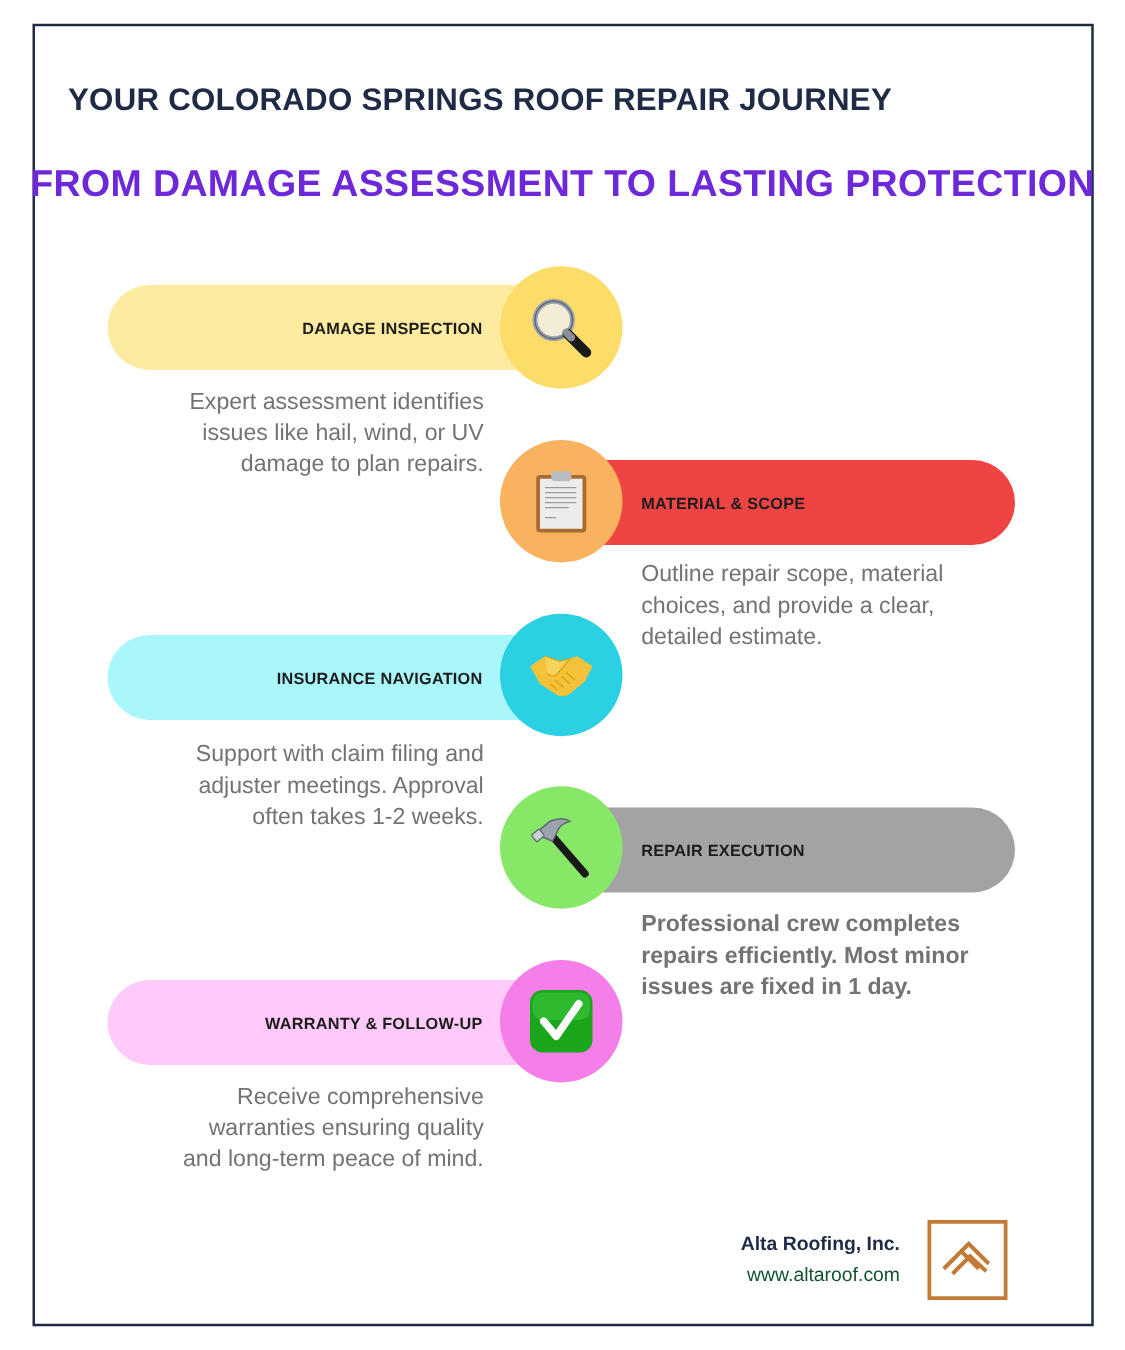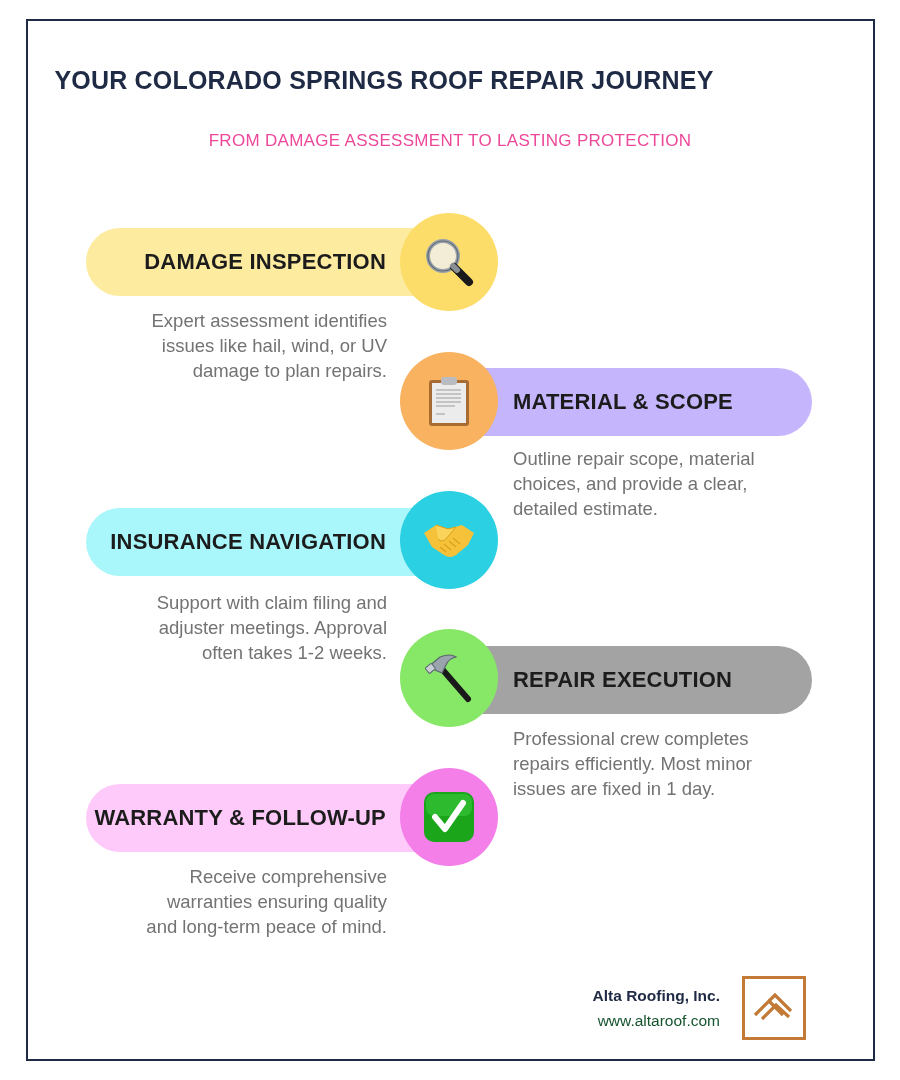--- a/index.html
+++ b/index.html
@@ -9,27 +9,27 @@
     .frame {
       position: absolute; left: 26px; top: 19px; width: 849px; height: 1042px;
       border: 2px solid #1f2a44;
     }
     .title {
       position: absolute; left: 0; width: 768px; top: 66px; text-align: center;
       font-size: 25px; font-weight: 700; color: #1f2a44; letter-spacing: 0.2px;
     }
     .subtitle {
       position: absolute; left: 0; width: 900px; top: 131px; text-align: center;
-      font-size: 17px; font-weight: 400; color: #ec4899; letter-spacing: 0.3px;
+      font-size: 30px; font-weight: 700; color: #6d28d9; letter-spacing: 0.3px;
     }
 
     .pill {
       position: absolute; height: 68px; border-radius: 34px;
       display: flex; align-items: center;
-      font-size: 22px; font-weight: 700; color: #1c1c1c; letter-spacing: 0.2px;
+      font-size: 13px; font-weight: 700; color: #1c1c1c; letter-spacing: 0.2px;
     }
     .pill.left { left: 86px; width: 360px; justify-content: flex-end; padding-right: 60px; border-radius: 34px 0 0 34px; }
     .pill.right { left: 450px; width: 362px; justify-content: flex-start; padding-left: 63px; border-radius: 0 34px 34px 0; }
 
     .circle {
       position: absolute; left: 400px; width: 98px; height: 98px; border-radius: 50%;
       display: flex; align-items: center; justify-content: center;
       font-size: 46px; line-height: 1;
     }
     .desc {
@@ -74,21 +74,21 @@
       <line x1="31" y1="31" x2="35" y2="35" stroke="#8a8f94" stroke-width="6" stroke-linecap="round"></line>
     </svg>
   </span>
 </div>
 <div class="desc left" style="top:308px;">
   <div>Expert assessment identifies</div>
   <div>issues like hail, wind, or UV</div>
   <div>damage to plan repairs.</div>
 </div>
 
-<div class="pill right" style="top:368px; background:#c4b5fd;">
+<div class="pill right" style="top:368px; background:#ef4444;">
   <span>MATERIAL &amp; SCOPE</span>
 </div>
 <div class="circle icon" style="top:352px; background:#f8b260;">
   <span>
     <svg width="48" height="54" viewBox="0 0 48 54">
       <rect x="4" y="6" width="40" height="46" rx="3" fill="#a86c33"></rect>
       <rect x="7" y="9" width="34" height="40" fill="#ececec"></rect>
       <rect x="16" y="3" width="16" height="8" rx="3" fill="#b8bcc0"></rect>
       <g stroke="#9b9b9b" stroke-width="1">
         <line x1="11" y1="16" x2="36" y2="16"></line>
@@ -135,21 +135,21 @@
 </div>
 <div class="circle icon" style="top:629px; background:#87e868;">
   <span>
     <svg width="54" height="54" viewBox="0 0 54 54">
       <line x1="20" y1="18" x2="46" y2="48" stroke="#1a1a1a" stroke-width="6" stroke-linecap="round"></line>
       <path d="M6 16 L18 6 Q28 2 34 6 Q26 8 24 14 L20 22 Z" fill="#9aa4ac" stroke="#5d666e" stroke-width="1.2"></path>
       <rect x="4" y="14" width="8" height="7" rx="1" transform="rotate(-40 8 17)" fill="#c8ced3" stroke="#5d666e" stroke-width="1"></rect>
     </svg>
   </span>
 </div>
-<div class="desc right" style="top:726px;">
+<div class="desc right" style="top:726px;font-weight:bold;">
   <div>Professional crew completes</div>
   <div>repairs efficiently. Most minor</div>
   <div>issues are fixed in 1 day.</div>
 </div>
 
 <div class="pill left" style="top:784px; background:#fecaf9;">
   <span>WARRANTY &amp; FOLLOW-UP</span>
 </div>
 <div class="circle icon" style="top:768px; background:#f47fe9;">
   <span>

